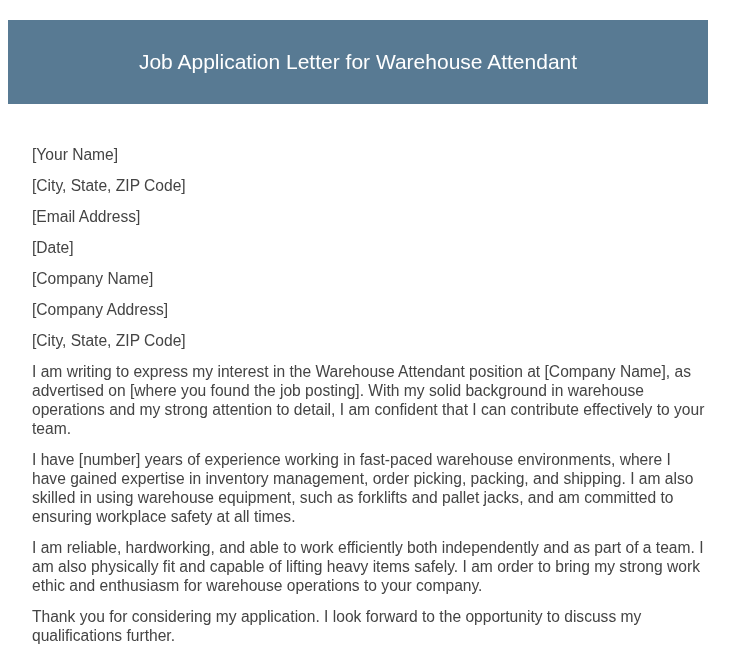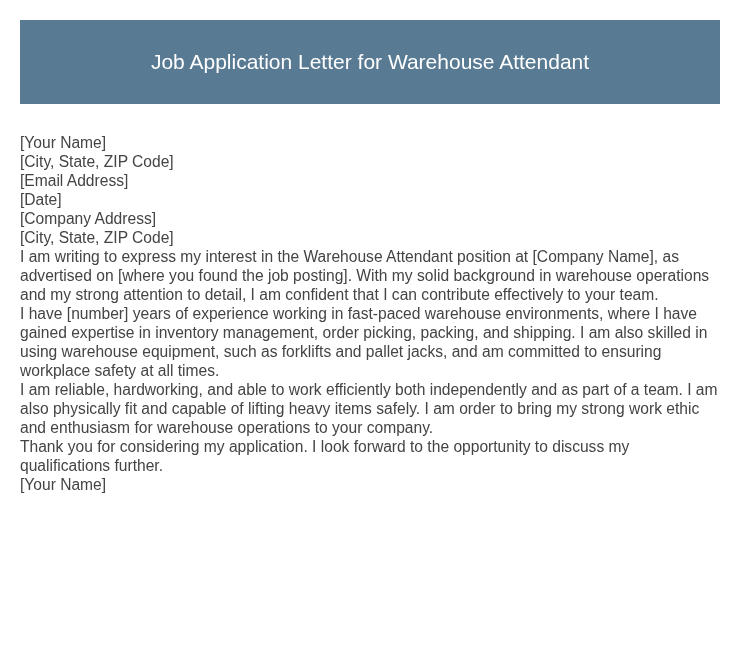--- a/index.html
+++ b/index.html
@@ -1,43 +1,44 @@
 <!DOCTYPE html>
 <html><head>
   <meta charset="utf-8">
   <style>
     html, body { margin: 0; padding: 0; background: #ffffff; }
     body { width: 740px; height: 648px; position: relative; overflow: hidden; font-family: "Liberation Sans", sans-serif; }
     .header {
-      position: absolute; left: 20px; top: 20px; width: 700px; height: 84px;
+      position: absolute; left: 8px; top: 20px; width: 700px; height: 84px;
       background: #587a93; display: flex; align-items: center; justify-content: center;
     }
     .header h1 {
       margin: 0; color: #ffffff; font-weight: normal; font-size: 21px;
       font-family: "Liberation Sans", sans-serif; letter-spacing: 0px;
     }
     .letter {
       position: absolute; left: 20px; top: 133px; width: 700px;
       color: #444444; font-size: 15.6px; line-height: 19px;
       font-family: "Liberation Sans", sans-serif;
     }
-    .letter .line, .letter p { margin: 0; padding: 0; }
+    .letter .line, .letter p { margin: 12px; padding: 0; }
   </style>
 </head>
 <body>
 
 <div class="header">
   <h1>Job Application Letter for Warehouse Attendant</h1>
 </div>
 
 <div class="letter">
   <div class="line">[Your Name]</div>
   <div class="line">[City, State, ZIP Code]</div>
   <div class="line">[Email Address]</div>
   <div class="line">[Date]</div>
+  <div class="line">[Company Name]</div>
   <div class="line">[Company Address]</div>
   <div class="line">[City, State, ZIP Code]</div>
   <p>I am writing to express my interest in the Warehouse Attendant position at [Company Name], as advertised on [where you found the job posting]. With my solid background in warehouse operations and my strong attention to detail, I am confident that I can contribute effectively to your team.</p>
   <p>I have [number] years of experience working in fast-paced warehouse environments, where I have gained expertise in inventory management, order picking, packing, and shipping. I am also skilled in using warehouse equipment, such as forklifts and pallet jacks, and am committed to ensuring workplace safety at all times.</p>
   <p>I am reliable, hardworking, and able to work efficiently both independently and as part of a team. I am also physically fit and capable of lifting heavy items safely. I am order to bring my strong work ethic and enthusiasm for warehouse operations to your company.</p>
   <p>Thank you for considering my application. I look forward to the opportunity to discuss my qualifications further.</p>
   <div class="line">[Your Name]</div>
 </div>
 
 </body></html>

